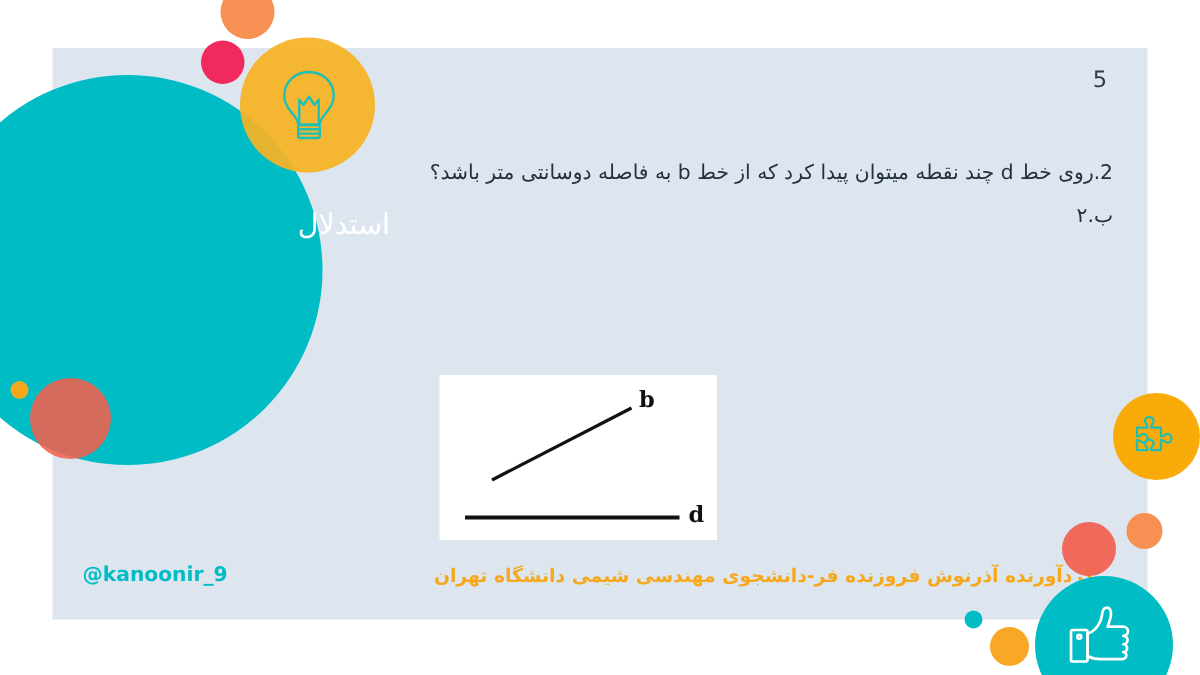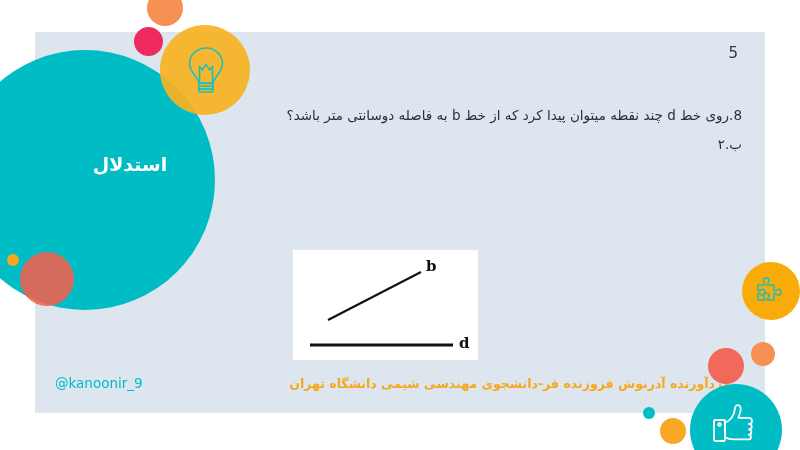--- a/index.html
+++ b/index.html
@@ -65,26 +65,25 @@
     justify-content: center;
   }
   .bulb-icon { left: 178px; top: 42px; width: 56px; height: 56px; }
   .puzzle-icon { left: 754px; top: 274px; width: 34px; height: 34px; }
   .thumb-icon { left: 710px; top: 398px; width: 50px; height: 50px; }
 
   
   .badge-label {
     position: absolute;
     left: 0px;
-    top: 153px;
+    top: 139px;
     width: 260px;
-    text-align: center;
     color: #ffffff;
     font-size: 19px;
-    font-weight: bold;
+    font-weight: normal;
     direction: rtl;
   }
 
   
   .page-num {
     position: absolute;
     right: 62px;
     top: 44px;
     font-size: 15px;
     color: #2e3a44;
@@ -129,21 +128,21 @@
   }
   .label-b { left: 133px; top: 7px; }
   .label-d { left: 166px; top: 84px; }
 
   
   .handle {
     position: absolute;
     left: 55px;
     top: 375px;
     font-size: 13.5px;
-    font-weight: normal;
+    font-weight: bold;
     color: #00bcc5;
   }
   .credits {
     position: absolute;
     right: 70px;
     top: 376px;
     font-size: 12.5px;
     font-weight: bold;
     color: #f6a81c;
     direction: rtl;
@@ -173,21 +172,21 @@
       <path d="M21.5 41 L21.5 24.5 L24.3 28 L28 22.4 L31.7 28 L34.5 24.5 L34.5 41"></path>
       <rect x="20.8" y="41.4" width="14.4" height="8.6" rx="1.4"></rect>
       <path d="M20.8 44.2 L35.2 44.2"></path>
       <path d="M20.8 47.1 L35.2 47.1"></path>
     </svg>
   </div>
 
   <div class="page-num">5</div>
 
   <div class="question-block">
-    <div class="q-line">8.روی خط d چند نقطه میتوان پیدا کرد که از خط b به فاصله دوسانتی متر باشد؟</div>
+    <div class="q-line">2.روی خط d چند نقطه میتوان پیدا کرد که از خط b به فاصله دوسانتی متر باشد؟</div>
     <div class="q-opt">ب.۲</div>
   </div>
 
   <div class="figure-box">
     <svg width="185" height="110" viewBox="0 0 185 110">
       <line x1="35" y1="70" x2="128" y2="22" stroke="#111111" stroke-width="2.2"></line>
       <line x1="17" y1="95" x2="160" y2="95" stroke="#111111" stroke-width="2.8"></line>
     </svg>
     <div class="fig-label label-b">b</div>
     <div class="fig-label label-d">d</div>

